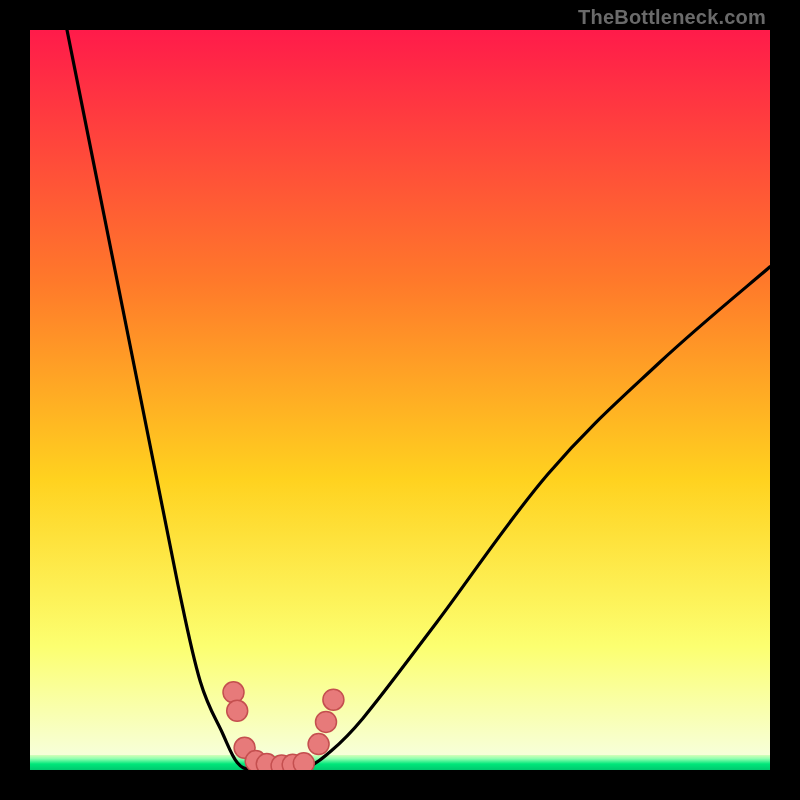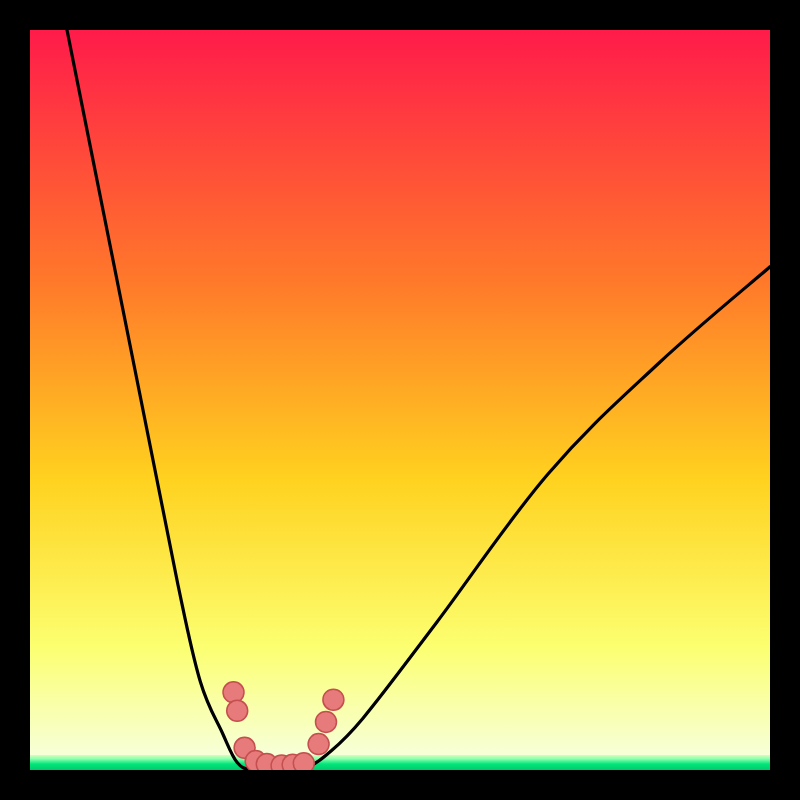--- a/index.html
+++ b/index.html
@@ -56,20 +56,21 @@
     position: absolute;
     left: 0; top: 0;
     width: 740px;
     height: 740px;
   }
 </style>
 </head>
 <body>
 
 <div class="stage">
+  <div class="attr">TheBottleneck.com</div>
 
   <div class="inner">
     <svg class="grad" viewBox="0 0 740 725" preserveAspectRatio="none">
       <defs>
         <linearGradient id="gg" x1="0" y1="0" x2="0" y2="1">
           <stop id="s0" offset="0%" stop-color="#ff1b4a"></stop>
           <stop id="s1" offset="35%" stop-color="#ff7a2a"></stop>
           <stop id="s2" offset="62%" stop-color="#ffd21f"></stop>
           <stop id="s3" offset="85%" stop-color="#fcff70"></stop>
           <stop id="s4" offset="100%" stop-color="#f7ffd9"></stop>

